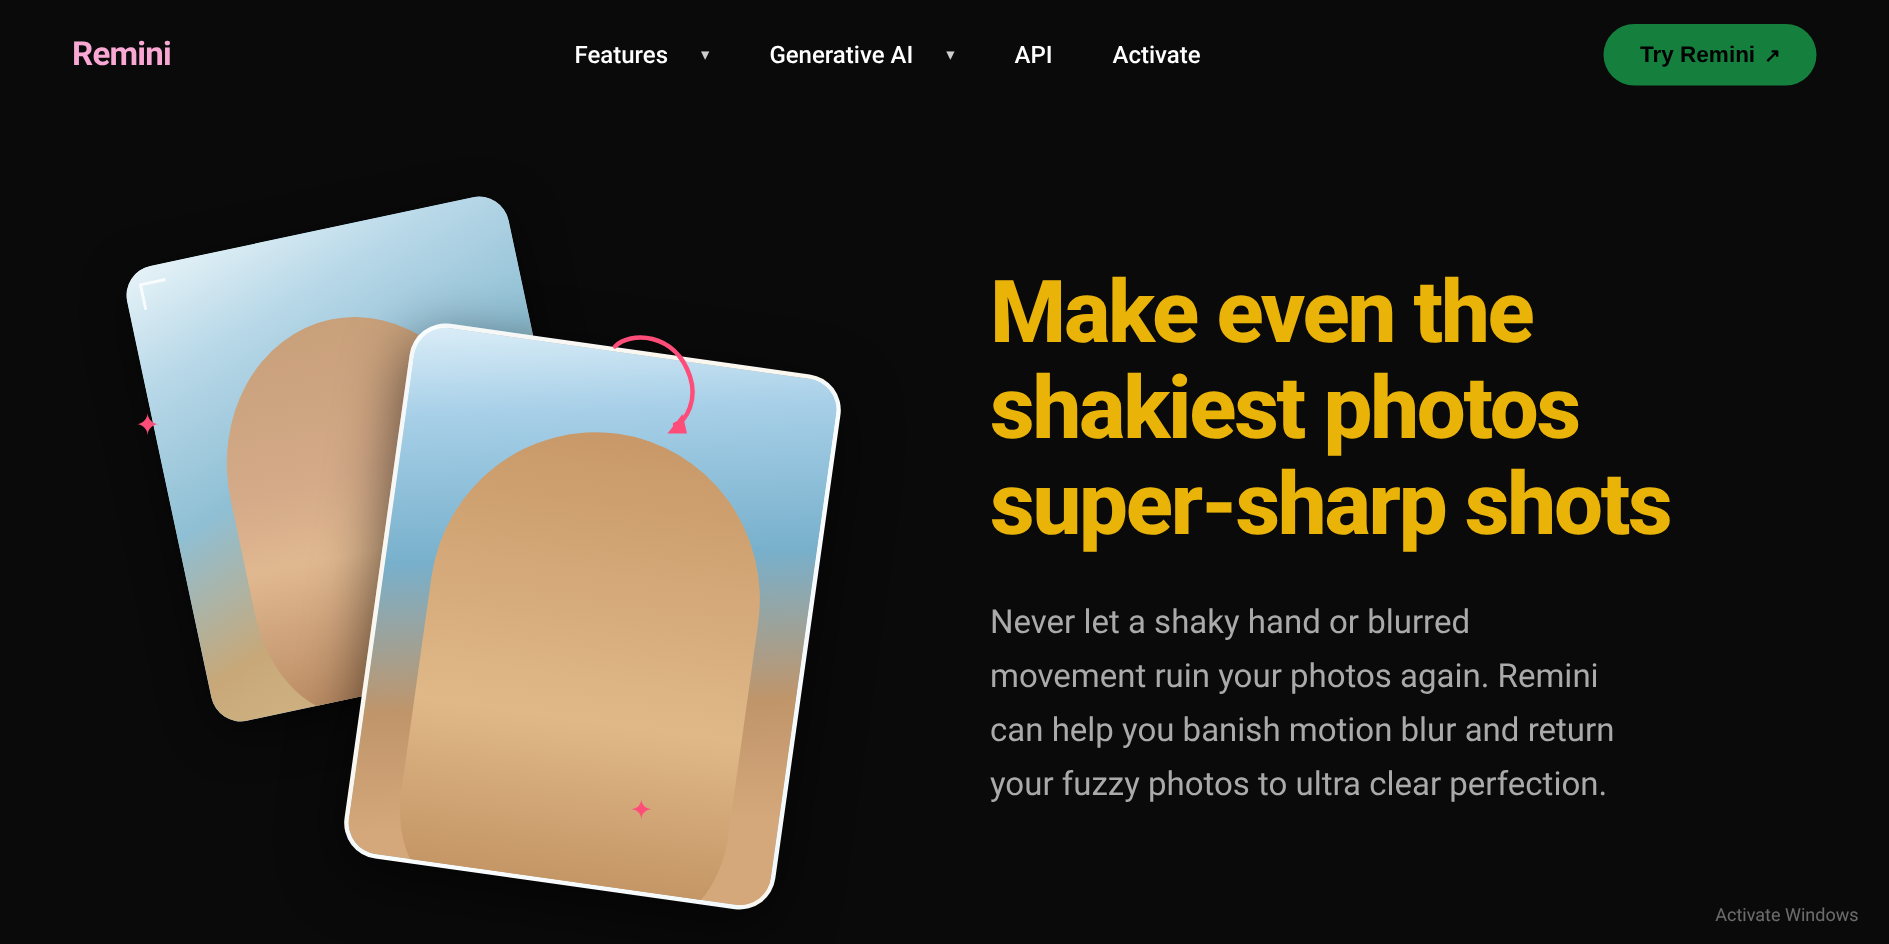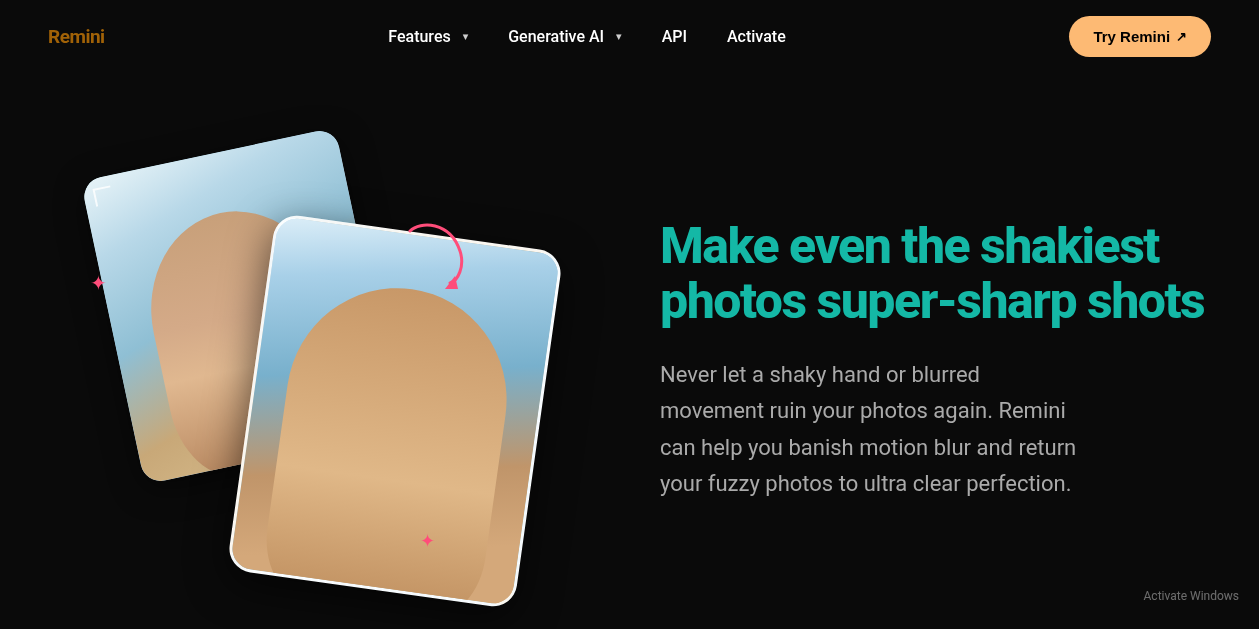--- a/index.html
+++ b/index.html
@@ -17,50 +17,50 @@
     nav {
       display: flex;
       align-items: center;
       justify-content: space-between;
       padding: 0 48px;
       height: 72px;
       background-color: #0a0a0a;
     }
 
     .nav-logo {
-      font-size: 19px;
+      font-size: 22px;
       font-weight: 700;
-      color: #a16207;
+      color: #f9a8d4;
       letter-spacing: -0.5px;
     }
 
     .nav-links {
       display: flex;
       align-items: center;
       gap: 40px;
       list-style: none;
     }
 
     .nav-links li a {
       color: #ffffff;
       text-decoration: none;
       font-size: 16px;
       font-weight: 500;
       display: flex;
       align-items: center;
-      gap: 12px;
+      gap: 22px;
     }
 
     .chevron-icon {
       font-size: 11px;
       opacity: 0.8;
     }
 
     .try-btn {
-      background-color: #fdba74;
+      background-color: #15803d;
       color: #000000;
       border: none;
       border-radius: 50px;
       padding: 12px 24px;
       font-size: 15px;
       font-weight: 600;
       cursor: pointer;
       display: flex;
       align-items: center;
       gap: 6px;
@@ -212,40 +212,40 @@
     }
 
     
     .hero-text {
       flex: 1;
       padding-left: 60px;
       padding-top: 0;
     }
 
     .hero-title {
-      font-size: 50px;
+      font-size: 58px;
       font-weight: 800;
       line-height: 1.1;
       letter-spacing: -1.5px;
-      color: #14b8a6;
+      color: #eab308;
       margin-bottom: 28px;
     }
 
     .hero-desc {
       font-size: 22px;
       line-height: 1.65;
       color: #aaaaaa;
       max-width: 420px;
       font-weight: 400;
     }
 
     
     .activate-windows {
       position: fixed;
-      bottom: 24px;
+      bottom: 10px;
       right: 20px;
       text-align: right;
       color: rgba(255,255,255,0.4);
       font-size: 12px;
       line-height: 1.5;
       pointer-events: none;
       margin-left: 36px;
     }
   </style>
 </head>

